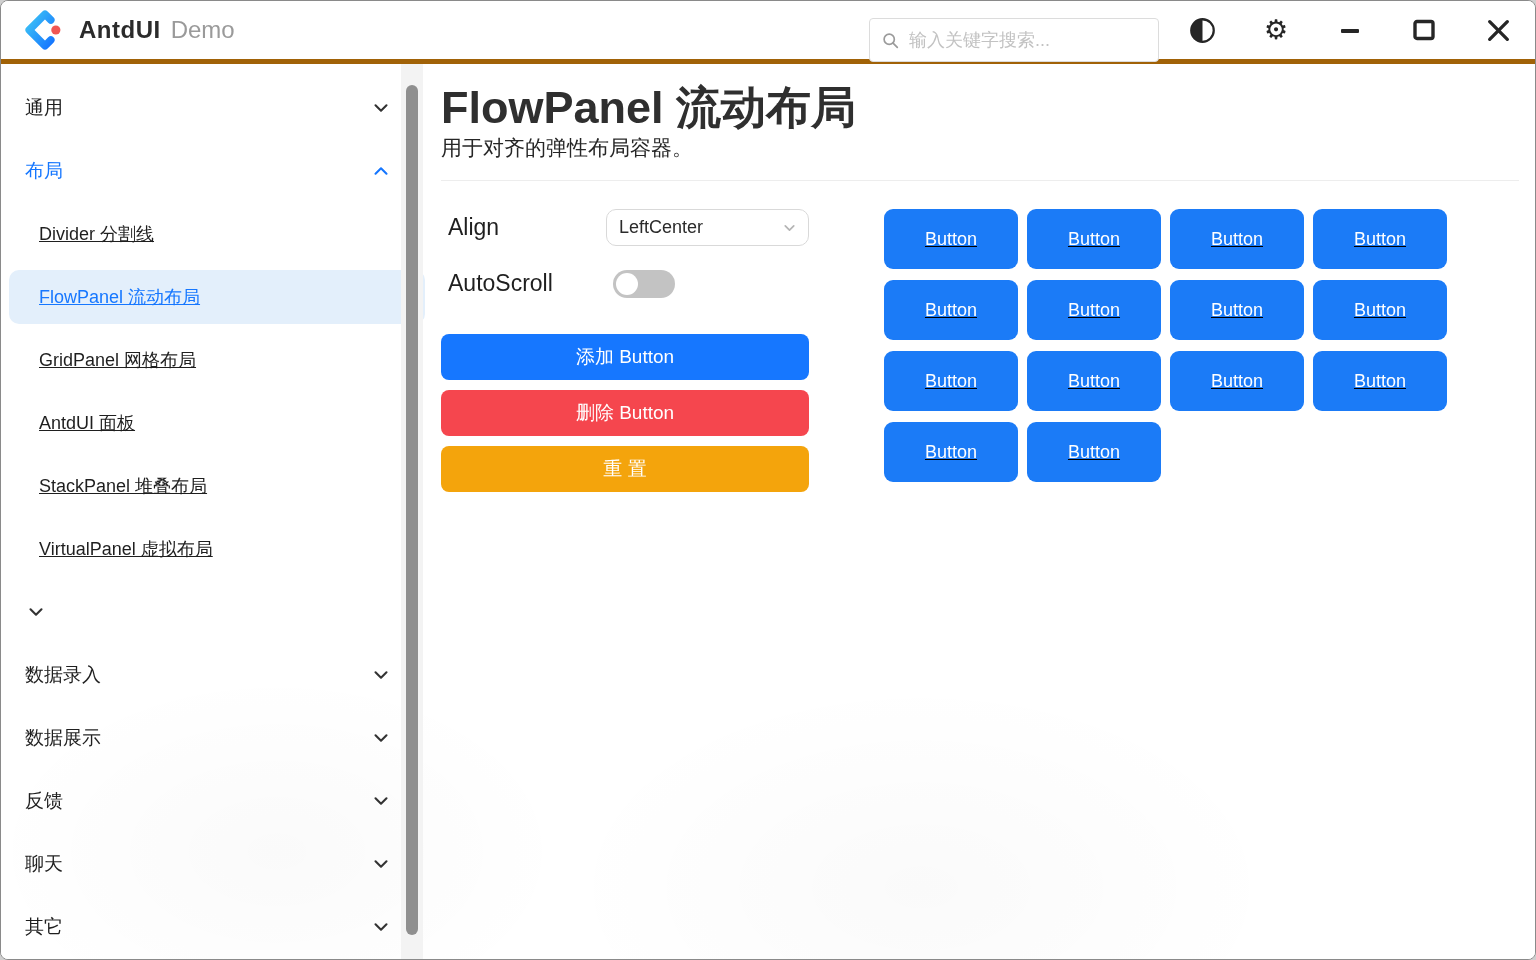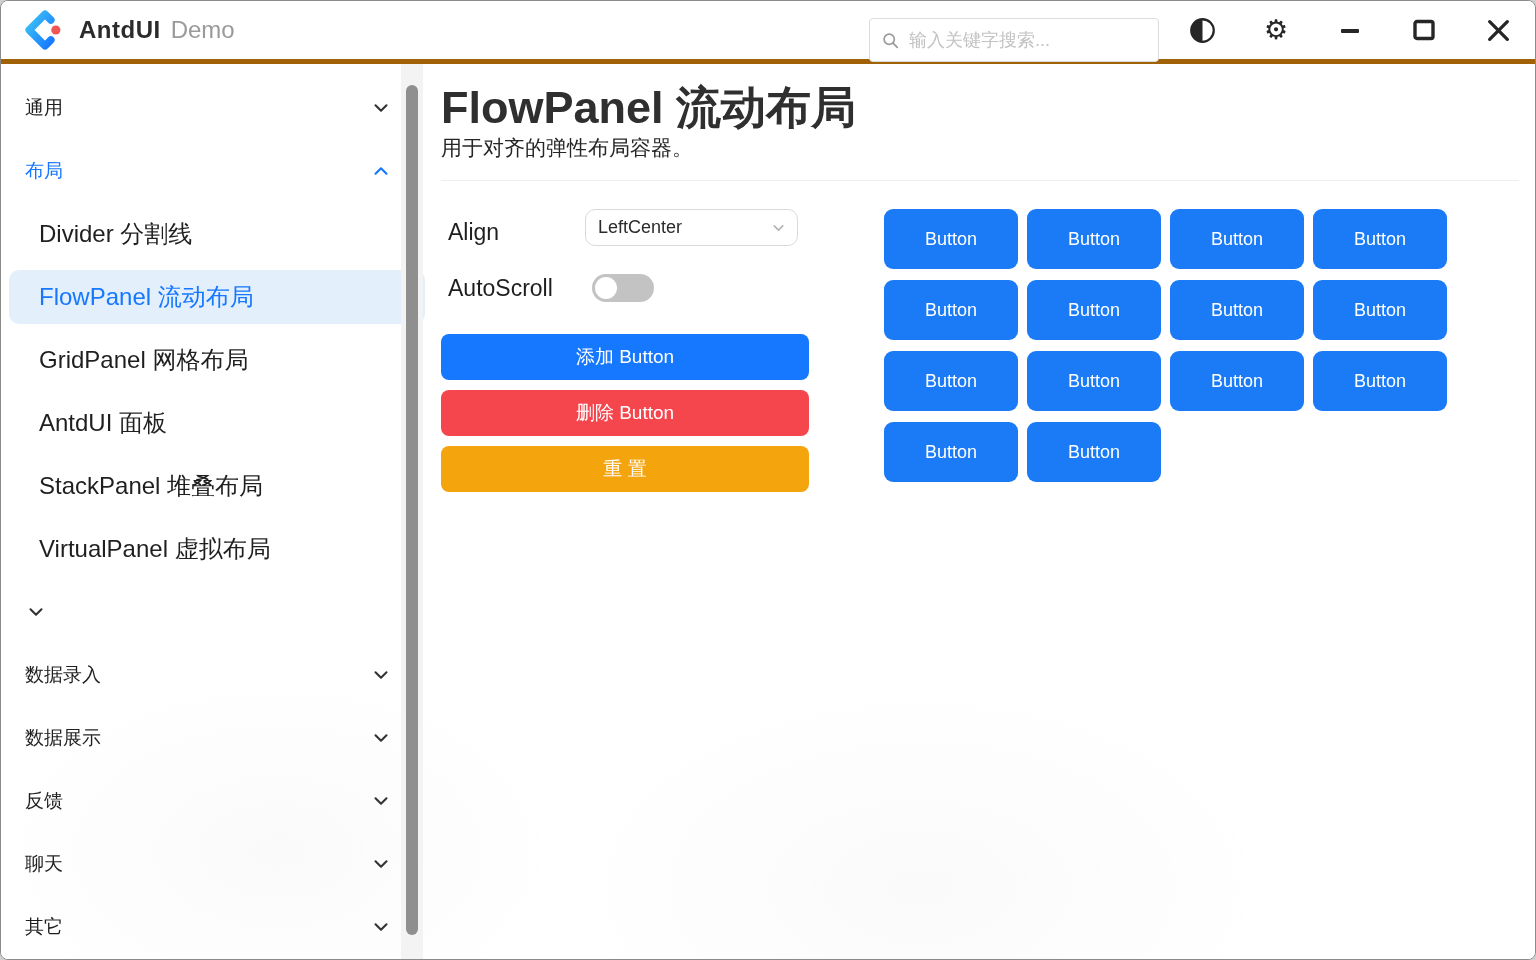--- a/index.html
+++ b/index.html
@@ -22,54 +22,54 @@
   
   .app-body{flex:1;display:flex;position:relative;overflow:hidden;
     background:
       radial-gradient(420px 260px at 18% 88%, rgba(0,0,0,.02), transparent 70%),
       radial-gradient(520px 300px at 60% 92%, rgba(0,0,0,.018), transparent 70%),
       #fff;}
   .sidebar{width:426px;flex:0 0 426px;position:relative;padding-top:17px;}
   .nav-item{height:54px;margin:0 2px 9px 8px;display:flex;align-items:center;border-radius:10px;cursor:pointer;}
   .nav-item .label{flex:1;white-space:nowrap;overflow:hidden;}
   .nav-group{padding:0 33px 0 16px;font-size:19px;color:#1f1f1f;}
-  .nav-sub{padding:0 33px 0 30px;font-size:24px;color:#1f1f1f;}
+  .nav-sub{padding:0 33px 0 30px;font-size:18px;color:#1f1f1f;text-decoration:underline;}
   .nav-item .chev{flex:0 0 auto;display:flex;align-items:center;}
   .nav-blue{color:#1677ff;}
   .nav-selected{background:#e3effb;color:#1677ff;}
   .chev svg{stroke:#333;}
   .nav-blue .chev svg{stroke:#1677ff;}
 
   
   .v-scroll-track{position:absolute;top:0;bottom:0;left:400px;width:22px;background:#f3f3f3;}
   .v-scroll-thumb{position:absolute;top:21px;left:5px;width:12px;height:850px;background:#8f8f8f;border-radius:6px;cursor:grab;}
 
   
   .content{flex:1;padding:18px 16px 0 14px;overflow:hidden;}
   .page-title{font-size:45px;font-weight:600;color:#2f2f2f;margin:0;line-height:1.16;}
   .page-desc{font-size:21px;color:#262626;}
   .rule{border:none;border-top:1px solid #ededed;margin:18px 0 0 0;}
   .demo{display:flex;align-items:flex-start;margin-top:28px;}
 
   .controls{width:368px;flex:0 0 368px;}
-  .ctl-row{display:flex;align-items:flex-end;height:37px;margin-bottom:19px;padding-left:7px;}
+  .ctl-row{display:flex;align-items:center;height:37px;margin-bottom:19px;padding-left:7px;gap:21px;}
   .ctl-label{width:137px;font-size:23px;color:#1f1f1f;flex:0 0 137px;}
   .field{width:213px;height:37px;border:1px solid #d9d9d9;border-radius:10px;display:flex;align-items:center;padding:0 12px;font-size:18px;color:#2b2b2b;background:#fff;position:relative;}
   .field.select{cursor:pointer;padding-right:30px;}
   .field.select .sel-chev{position:absolute;right:10px;top:50%;transform:translateY(-50%);display:flex;}
   .field input{border:none;outline:none;width:100%;font-size:18px;color:#2b2b2b;font-family:inherit;background:transparent;}
   .toggle{width:62px;height:28px;border-radius:14px;background:#c3c3c3;position:relative;cursor:pointer;margin-left:7px;flex:0 0 auto;}
   .toggle .knob{position:absolute;left:3px;top:3px;width:22px;height:22px;border-radius:50%;background:#fff;}
 
   .action-btn{width:368px;height:46px;border:none;border-radius:8px;color:#fff;font-size:19px;font-family:inherit;display:flex;align-items:center;justify-content:center;cursor:pointer;}
   .btn-add{background:#1677ff;margin-top:32px;}
   .btn-del{background:#f5464e;margin-top:10px;}
   .btn-reset{background:#f4a40c;margin-top:10px;}
 
-  .flow-grid{margin-left:75px;width:563px;display:flex;flex-wrap:wrap;column-gap:9px;row-gap:11px;}
+  .flow-grid{margin-left:75px;width:563px;display:flex;flex-wrap:wrap;column-gap:9px;row-gap:11px;text-decoration:underline;}
   .flow-btn{width:134px;height:60px;border:none;border-radius:9px;background:#1b7bf7;color:#fff;font-size:18px;font-family:inherit;display:flex;align-items:center;justify-content:center;cursor:pointer;}
 </style>
 </head>
 <body>
 
 <div class="window">
 
   <div class="titlebar">
     <svg class="logo" viewBox="0 0 48 48">
       <defs>

